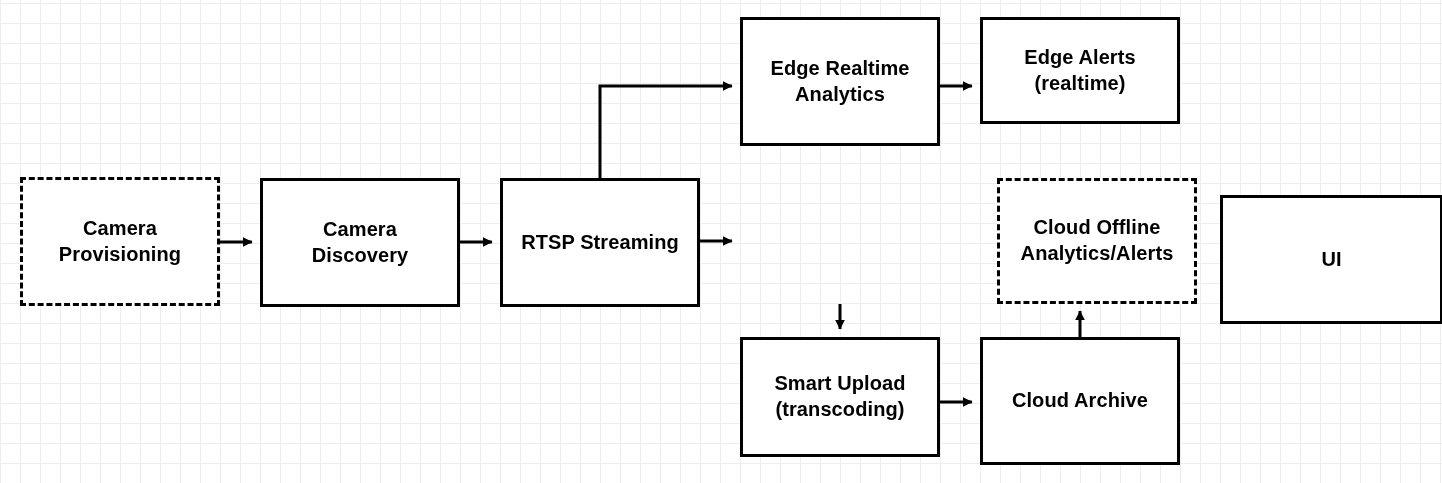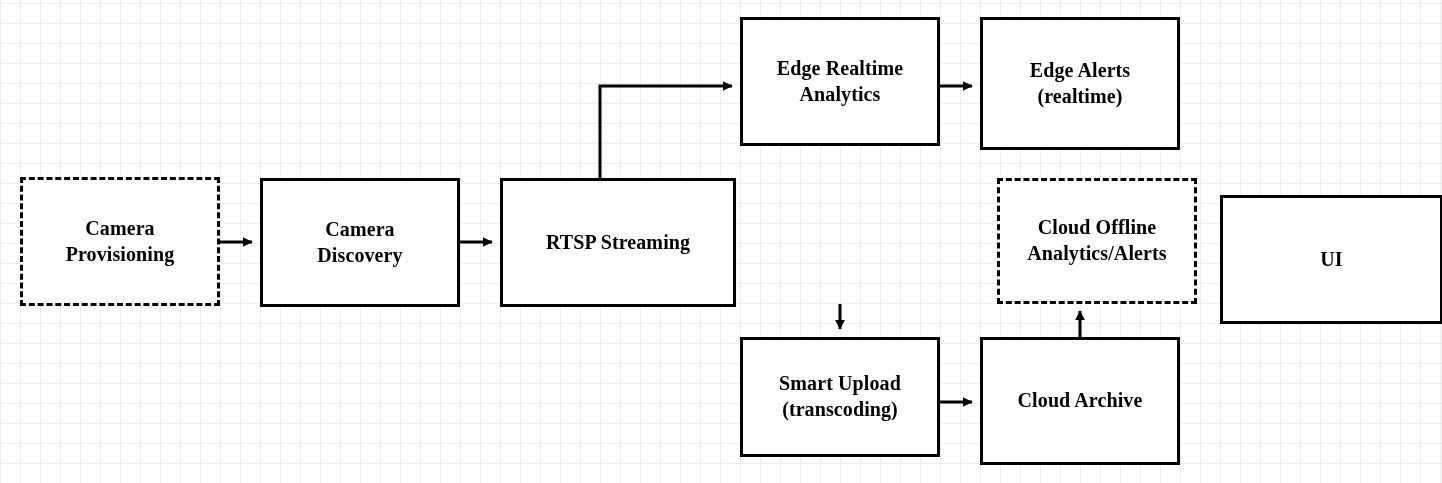--- a/index.html
+++ b/index.html
@@ -36,21 +36,20 @@
     display: flex;
     align-items: center;
     justify-content: center;
     text-align: center;
     font-weight: bold;
     font-size: 20px;
     line-height: 1.28;
     color: #000000;
     letter-spacing: 0.1px;
     padding: 16px 6px;
-    font-family: Liberation Serif, serif;
   }
   .node.dashed {
     border-style: dashed;
     border-width: 3px;
   }
   .node .label {
     white-space: pre-line;
     display: block;
   }
   svg.edges {
@@ -87,28 +86,28 @@
   </svg>
 
   <div class="node dashed" style="left: 20px; top: 177px; width: 200px; height: 129px;">
     <span class="label">Camera
 Provisioning</span>
   </div>
   <div class="node" style="left: 260px; top: 178px; width: 200px; height: 129px;">
     <span class="label">Camera
 Discovery</span>
   </div>
-  <div class="node" style="left: 500px; top: 178px; width: 236px; height: 129px;">
+  <div class="node" style="left: 500px; top: 178px; width: 200px; height: 129px;">
     <span class="label">RTSP Streaming</span>
   </div>
   <div class="node" style="left: 740px; top: 17px; width: 200px; height: 129px;">
     <span class="label">Edge Realtime
 Analytics</span>
   </div>
-  <div class="node" style="left: 980px; top: 17px; width: 200px; height: 133px;">
+  <div class="node" style="left: 980px; top: 17px; width: 200px; height: 107px;">
     <span class="label">Edge Alerts
 (realtime)</span>
   </div>
   <div class="node dashed" style="left: 997px; top: 178px; width: 200px; height: 126px;">
     <span class="label">Cloud Offline
 Analytics/Alerts</span>
   </div>
   <div class="node" style="left: 1220px; top: 175px; width: 223px; height: 129px; margin-top: 20px;">
     <span class="label">UI</span>
   </div>

